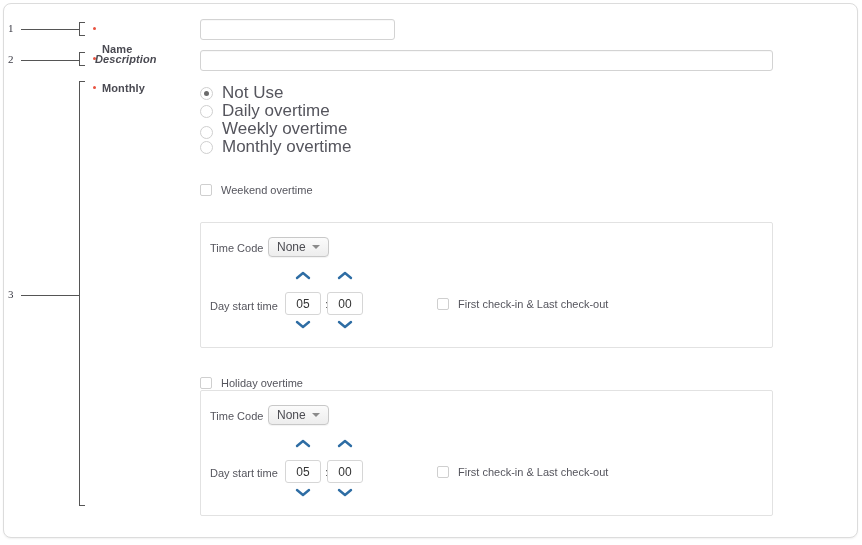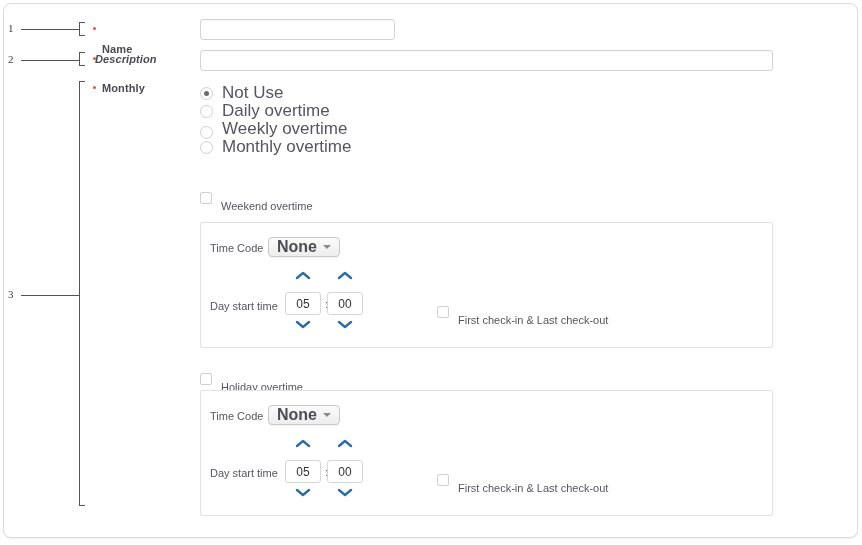--- a/index.html
+++ b/index.html
@@ -109,21 +109,20 @@
     border: 1px solid #cfcfcf;
     border-radius: 2px;
     background: #fff;
     flex: 0 0 auto;
   }
   .check-label {
     font-size: 11px;
     color: #55555d;
     margin-left: 9px;
     white-space: nowrap;
-    margin-top: 16px;
   }
 
   
   .panel {
     position: absolute;
     border: 1px solid #e2e2e2;
     border-radius: 2px;
     background: #fff;
   }
   .panel-label {
@@ -139,25 +138,24 @@
     height: 20px;
     min-width: 58px;
     border: 1px solid #c8c8c8;
     border-radius: 4px;
     background: linear-gradient(#fbfbfb, #ededed);
     display: flex;
     align-items: center;
     justify-content: center;
     gap: 6px;
     padding: 0 8px;
-    font-size: 16px;
+    font-size: 12px;
     color: #4c4c52;
     cursor: pointer;
     box-shadow: 0 1px 1px rgba(0,0,0,.05);
-    font-weight: bold;
   }
   .caret {
     width: 0; height: 0;
     border-left: 4px solid transparent;
     border-right: 4px solid transparent;
     border-top: 4px solid #8a8a8a;
   }
 
   
   .time-box {
@@ -272,21 +270,21 @@
     <svg width="16" height="9" viewBox="0 0 16 9">
         <path d="M2 2 L8 7 L14 2" stroke="#2e6da4" stroke-width="2.4" fill="none" stroke-linecap="round" stroke-linejoin="round"></path>
       </svg>
   </div>
 
   <div class="check-row" style="left:437px; top:298px;">
     <span class="checkbox"></span>
     <span class="check-label">First check-in &amp; Last check-out</span>
   </div>
 
-  <div class="check-row" style="left:200px; top:365px;">
+  <div class="check-row" style="left:200px; top:377px;">
     <span class="checkbox"></span>
     <span class="check-label">Holiday overtime</span>
   </div>
 
   <div class="panel" style="left:200px; top:390px; width:573px; height:126px;"></div>
 
   <div class="panel-label" style="left:210px; top:410px;">Time Code</div>
   <div class="dropdown" style="left:268px; top:405px;">
     <span>None</span>
     <span class="caret"></span>

